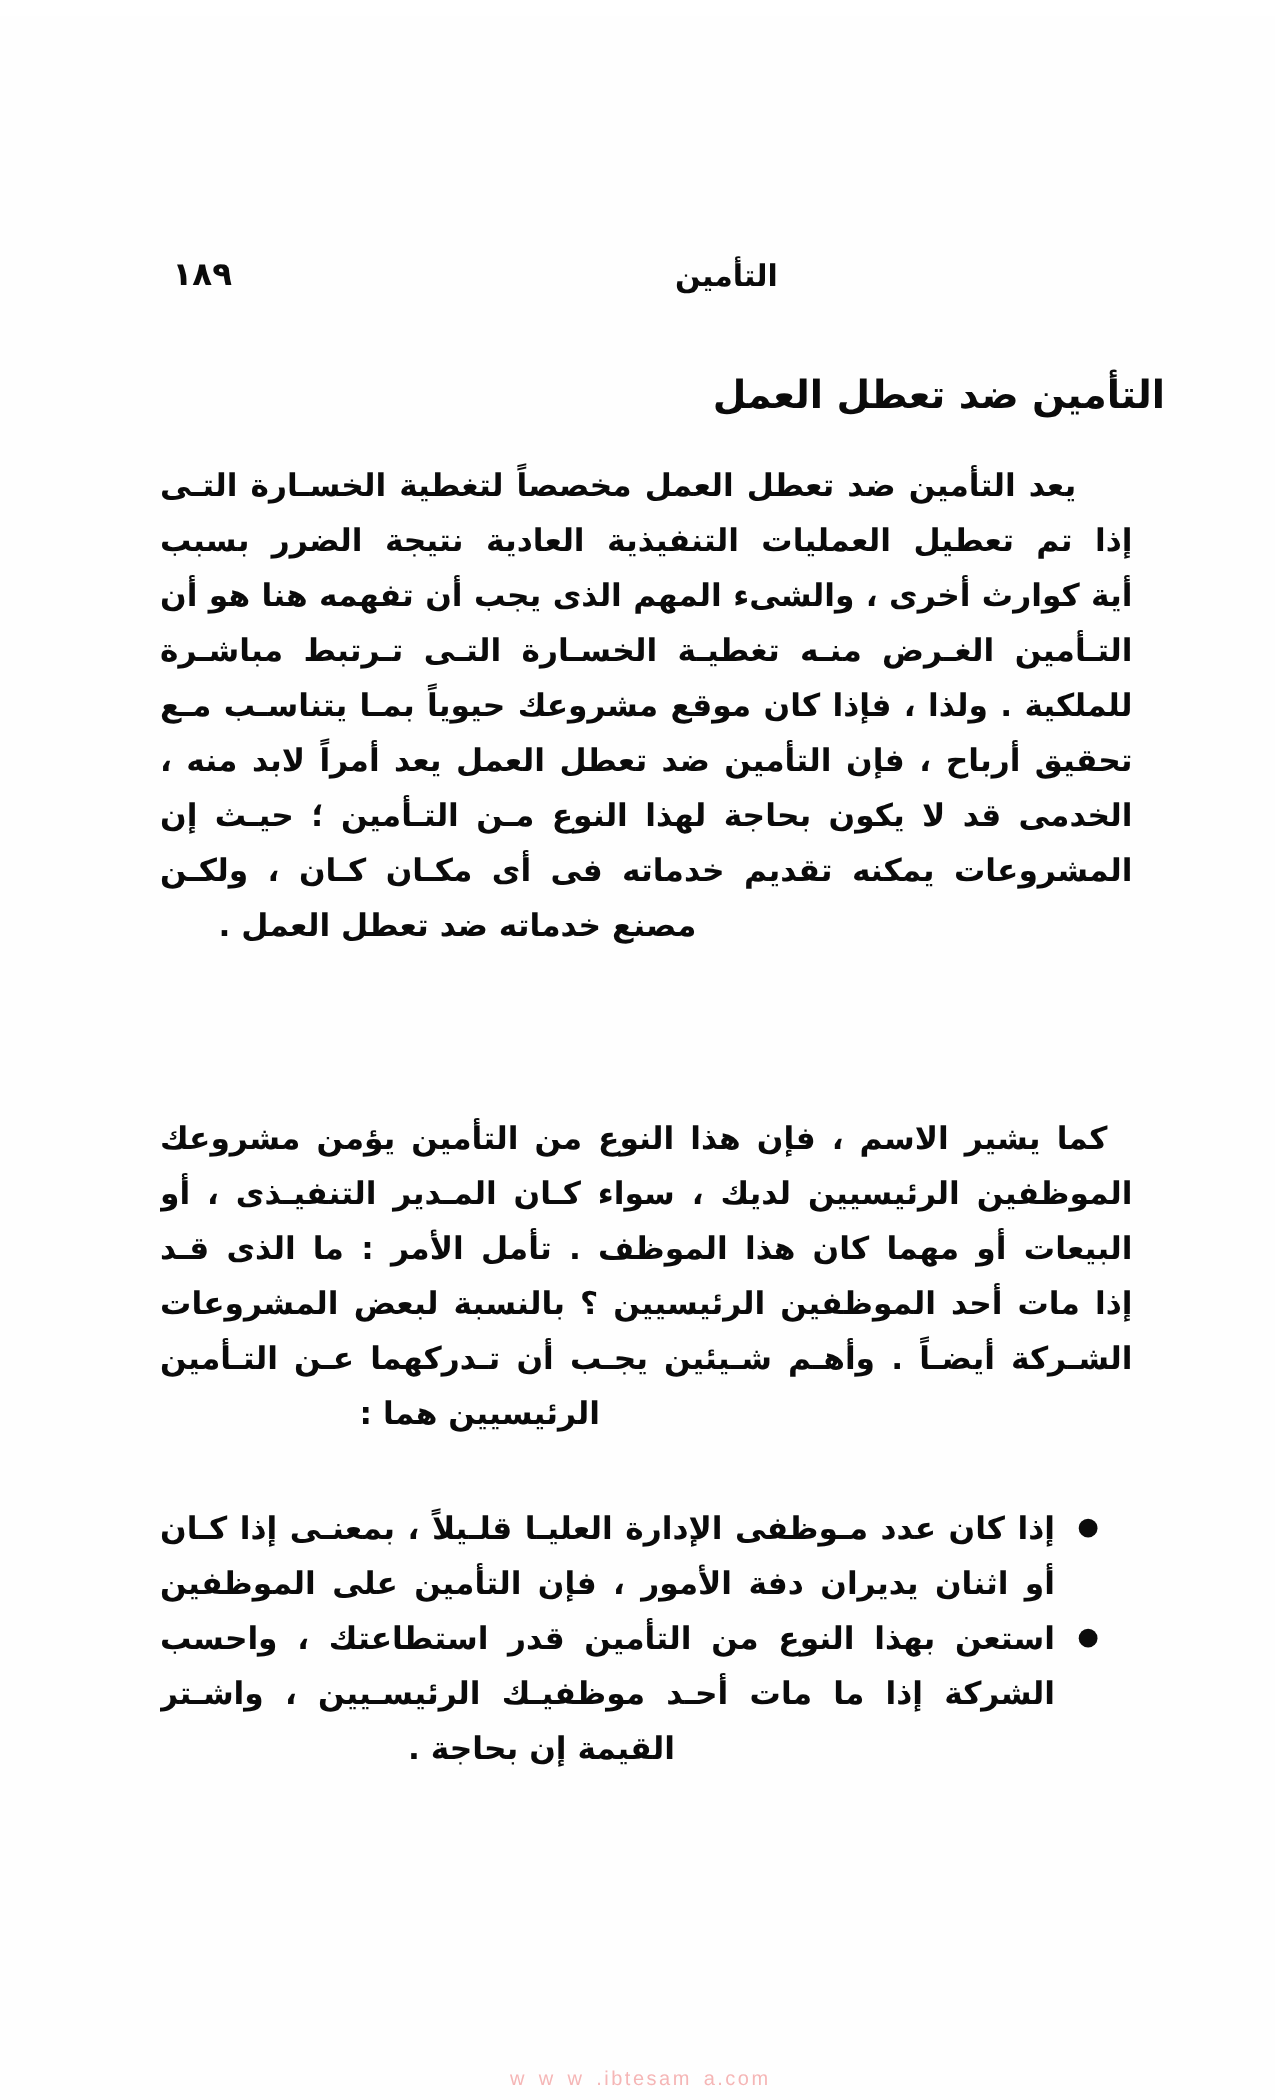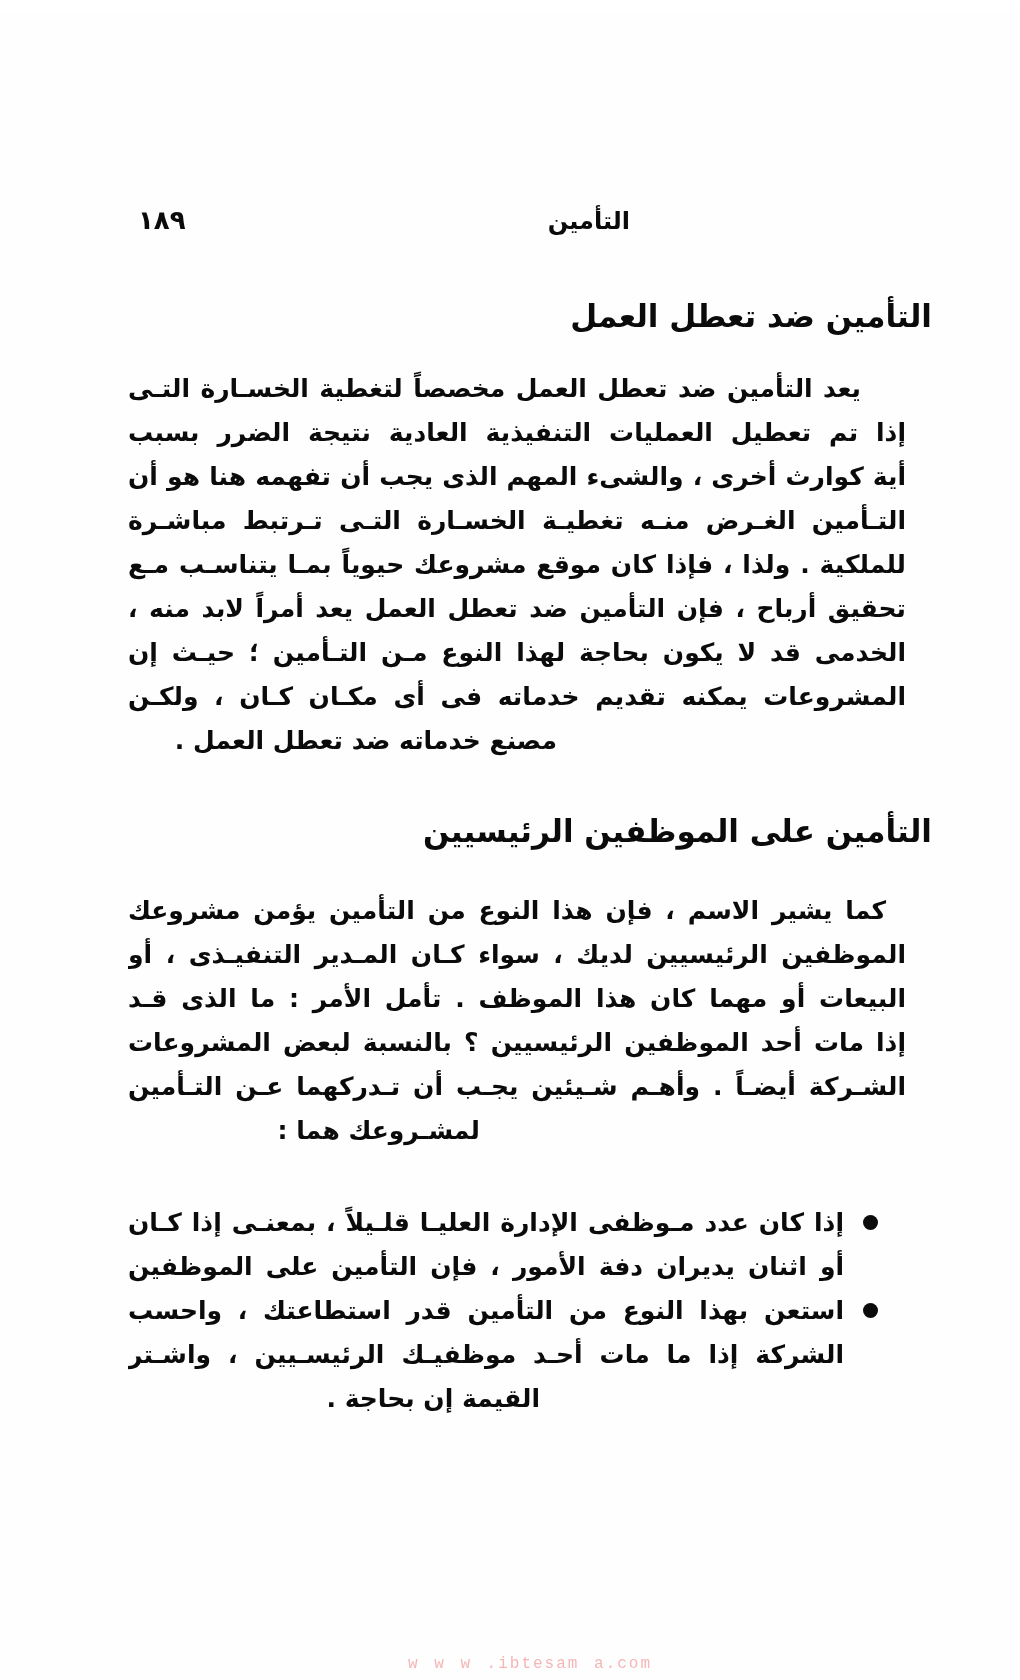--- a/index.html
+++ b/index.html
@@ -13,21 +13,21 @@
     overflow:hidden;
     margin-top:13px;
   }
   
   .pagenum {
     position:absolute; left:138px; top:192px;
     font-size:26px; letter-spacing:3px;
   }
   .runhead {
     position:absolute; left:540px; top:194px; width:90px;
-    font-size:24px; text-align:right; direction:rtl;
+    font-size:24px; text-align:left; direction:rtl;
   }
   
   .heading {
     position:absolute; right:88px; top:0;
     font-size:31px; line-height:40px; direction:rtl;
     white-space:nowrap;
   }
   .h1 { top:283px; }
   .h2 { top:798px; }
   
@@ -53,21 +53,21 @@
   .bullets { position:absolute; left:128px; top:1188px; width:750px; direction:rtl; }
   .bullet-item { position:relative; padding-right:34px; }
   .dot {
     position:absolute; right:0px; top:14px;
     width:15px; height:15px; border-radius:50%;
     background:#0b0b0b;
   }
   
   .watermark {
     position:absolute; left:408px; top:1642px;
-    font-family:Liberation Mono, monospace;
+    font-family:Liberation Sans, sans-serif;
     font-weight:normal;
     font-size:16px; letter-spacing:2px; word-spacing:3px;
   }
 </style>
 </head>
 <body>
 
 <div class="page">
 
   <div class="pagenum">١٨٩</div>
@@ -80,29 +80,28 @@
     <div class="line">إذا تم تعطيل العمليات التنفيذية العادية نتيجة الضرر بسبب حريق أو فيضان أو</div>
     <div class="line">أية كوارث أخرى ، والشىء المهم الذى يجب أن تفهمه هنا هو أن هذا النوع من</div>
     <div class="line">التـأمين الغـرض منـه تغطيـة الخسـارة التـى تـرتبط مباشـرة بالضـرر المـادى</div>
     <div class="line">للملكية . ولذا ، فإذا كان موقع مشروعك حيوياً بمـا يتناسـب مـع قـدرتك علـى</div>
     <div class="line">تحقيق أرباح ، فإن التأمين ضد تعطل العمل يعد أمراً لابد منه ، ولكـن المشـروع</div>
     <div class="line">الخدمى قد لا يكون بحاجة لهذا النوع مـن التـأمين ؛ حيـث إن هـذا النـوع مـن</div>
     <div class="line">المشروعات يمكنه تقديم خدماته فى أى مكـان كـان ، ولكـن بـالقطع يحتـاج أى</div>
     <div class="line lastline end-p1">مصنع خدماته ضد تعطل العمل .</div>
   </div>
 
-  <div class="heading h2">التأمين على الموظفين الرئيسيين</div>
 
   <div class="para p2">
     <div class="line first2">كما يشير الاسم ، فإن هذا النوع من التأمين يؤمن مشروعك ضد وفـاة أى مـن</div>
     <div class="line">الموظفين الرئيسيين لديك ، سواء كـان المـدير التنفيـذى ، أو نائـب رئـيس قسـم</div>
     <div class="line">البيعات أو مهما كان هذا الموظف . تأمل الأمر : ما الذى قـد يحـدث لمشـروعك</div>
     <div class="line">إذا مات أحد الموظفين الرئيسيين ؟ بالنسبة لبعض المشروعات الصـغيرة ، تمـوت</div>
     <div class="line">الشـركة أيضـاً . وأهـم شـيئين يجـب أن تـدركهما عـن التـأمين علـى المـوظفين</div>
-    <div class="line lastline end-p2">لمشـروعك هما :</div>
+    <div class="line lastline end-p2">الرئيسيين هما :</div>
   </div>
 
   <div class="bullets">
     <div class="bullet-item">
       <span class="dot"></span>
       <div class="line">إذا كان عدد مـوظفى الإدارة العليـا قلـيلاً ، بمعنـى إذا كـان هنـاك موظـف</div>
       <div class="line">أو اثنان يديران دفة الأمور ، فإن التأمين على الموظفين الرئيسيين أمر مهم .</div>
     </div>
     <div class="bullet-item">
       <span class="dot"></span>

